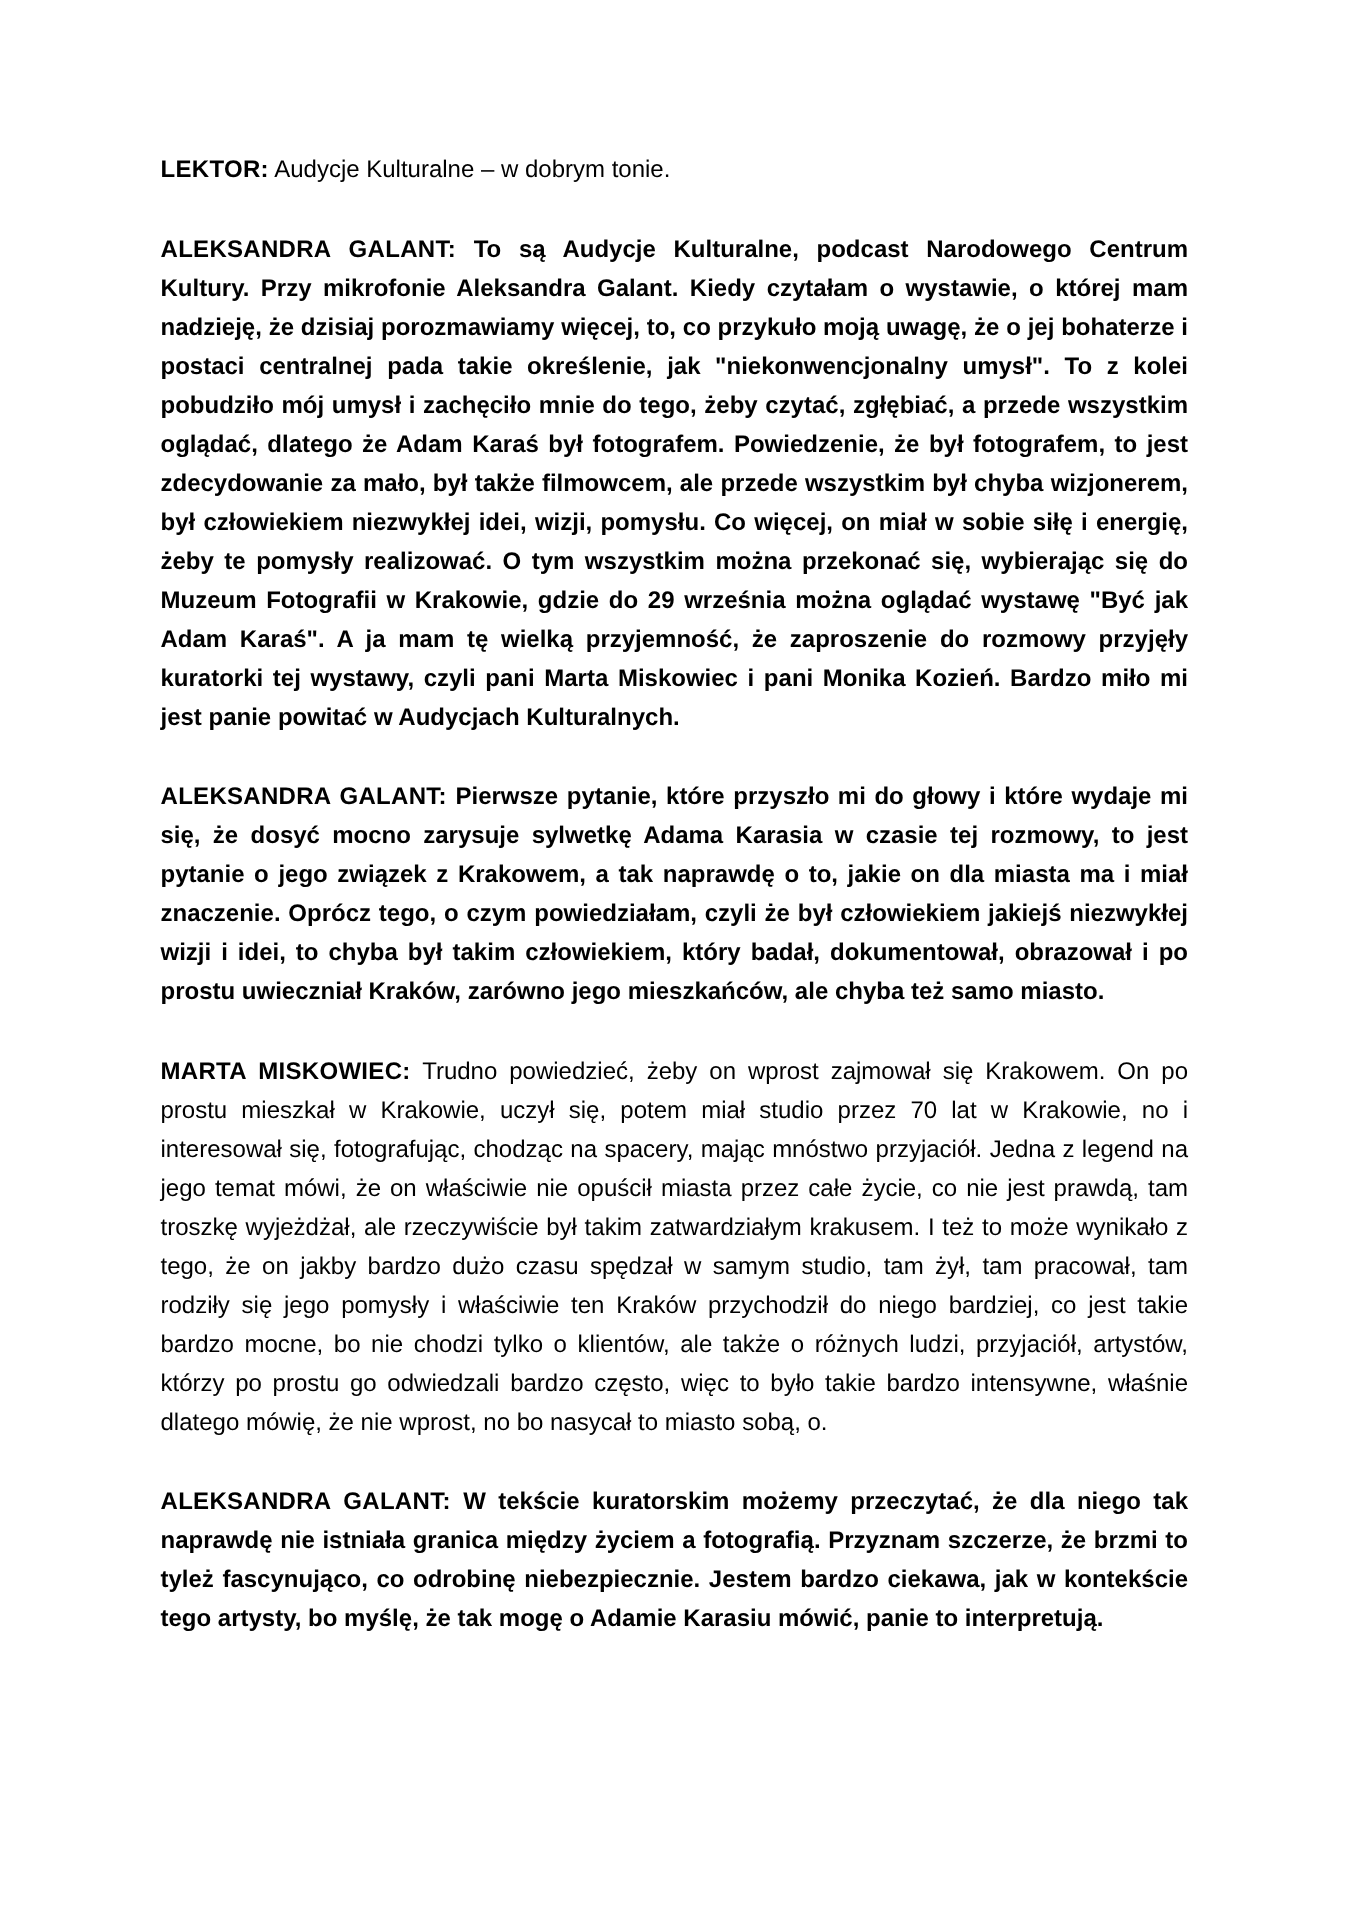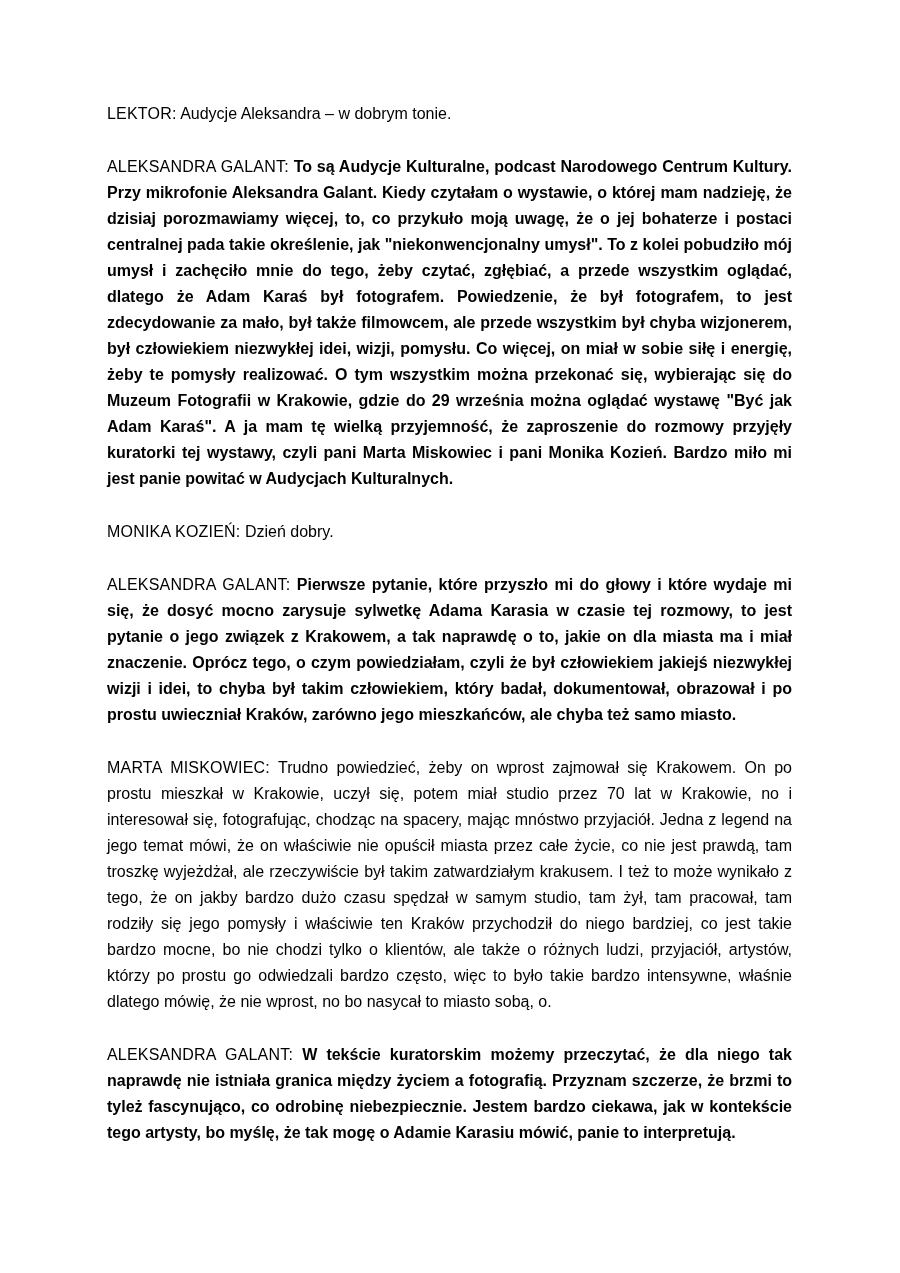--- a/index.html
+++ b/index.html
@@ -27,41 +27,40 @@
   }
   .para {
     margin: 0 0 27px 0;
     text-align: justify;
     text-justify: inter-word;
   }
   .para:last-child {
     margin-bottom: 0;
   }
   .speaker {
-    font-weight: 400;
+    font-weight: 700;
     letter-spacing: 0.2px;
   }
   .speech {
     font-weight: 400;
   }
   .para.bold .speech {
     font-weight: 700;
   }
 </style>
 </head>
 <body>
 
 <div class="page">
   <div>
 
-    <p class="para"><span class="speaker">LEKTOR:</span> <span class="speech">Audycje Aleksandra – w dobrym tonie.</span></p>
+    <p class="para"><span class="speaker">LEKTOR:</span> <span class="speech">Audycje Kulturalne – w dobrym tonie.</span></p>
 
     <p class="para bold"><span class="speaker">ALEKSANDRA GALANT:</span> <span class="speech">To są Audycje Kulturalne, podcast Narodowego Centrum Kultury. Przy mikrofonie Aleksandra Galant. Kiedy czytałam o wystawie, o której mam nadzieję, że dzisiaj porozmawiamy więcej, to, co przykuło moją uwagę, że o jej bohaterze i postaci centralnej pada takie określenie, jak "niekonwencjonalny umysł". To z kolei pobudziło mój umysł i zachęciło mnie do tego, żeby czytać, zgłębiać, a przede wszystkim oglądać, dlatego że Adam Karaś był fotografem. Powiedzenie, że był fotografem, to jest zdecydowanie za mało, był także filmowcem, ale przede wszystkim był chyba wizjonerem, był człowiekiem niezwykłej idei, wizji, pomysłu. Co więcej, on miał w sobie siłę i energię, żeby te pomysły realizować. O tym wszystkim można przekonać się, wybierając się do Muzeum Fotografii w Krakowie, gdzie do 29 września można oglądać wystawę "Być jak Adam Karaś". A ja mam tę wielką przyjemność, że zaproszenie do rozmowy przyjęły kuratorki tej wystawy, czyli pani Marta Miskowiec i pani Monika Kozień. Bardzo miło mi jest panie powitać w Audycjach Kulturalnych.</span></p>
 
-    <p class="para"><span class="speaker">MONIKA KOZIEŃ:</span> <span class="speech">Dzień dobry.</span></p>
 
 
     <p class="para bold"><span class="speaker">ALEKSANDRA GALANT:</span> <span class="speech">Pierwsze pytanie, które przyszło mi do głowy i które wydaje mi się, że dosyć mocno zarysuje sylwetkę Adama Karasia w czasie tej rozmowy, to jest pytanie o jego związek z Krakowem, a tak naprawdę o to, jakie on dla miasta ma i miał znaczenie. Oprócz tego, o czym powiedziałam, czyli że był człowiekiem jakiejś niezwykłej wizji i idei, to chyba był takim człowiekiem, który badał, dokumentował, obrazował i po prostu uwieczniał Kraków, zarówno jego mieszkańców, ale chyba też samo miasto.</span></p>
 
     <p class="para"><span class="speaker">MARTA MISKOWIEC:</span> <span class="speech">Trudno powiedzieć, żeby on wprost zajmował się Krakowem. On po prostu mieszkał w Krakowie, uczył się, potem miał studio przez 70 lat w Krakowie, no i interesował się, fotografując, chodząc na spacery, mając mnóstwo przyjaciół. Jedna z legend na jego temat mówi, że on właściwie nie opuścił miasta przez całe życie, co nie jest prawdą, tam troszkę wyjeżdżał, ale rzeczywiście był takim zatwardziałym krakusem. I też to może wynikało z tego, że on jakby bardzo dużo czasu spędzał w samym studio, tam żył, tam pracował, tam rodziły się jego pomysły i właściwie ten Kraków przychodził do niego bardziej, co jest takie bardzo mocne, bo nie chodzi tylko o klientów, ale także o różnych ludzi, przyjaciół, artystów, którzy po prostu go odwiedzali bardzo często, więc to było takie bardzo intensywne, właśnie dlatego mówię, że nie wprost, no bo nasycał to miasto sobą, o.</span></p>
 
     <p class="para bold"><span class="speaker">ALEKSANDRA GALANT:</span> <span class="speech">W tekście kuratorskim możemy przeczytać, że dla niego tak naprawdę nie istniała granica między życiem a fotografią. Przyznam szczerze, że brzmi to tyleż fascynująco, co odrobinę niebezpiecznie. Jestem bardzo ciekawa, jak w kontekście tego artysty, bo myślę, że tak mogę o Adamie Karasiu mówić, panie to interpretują.</span></p>
 
   </div>
 </div>

